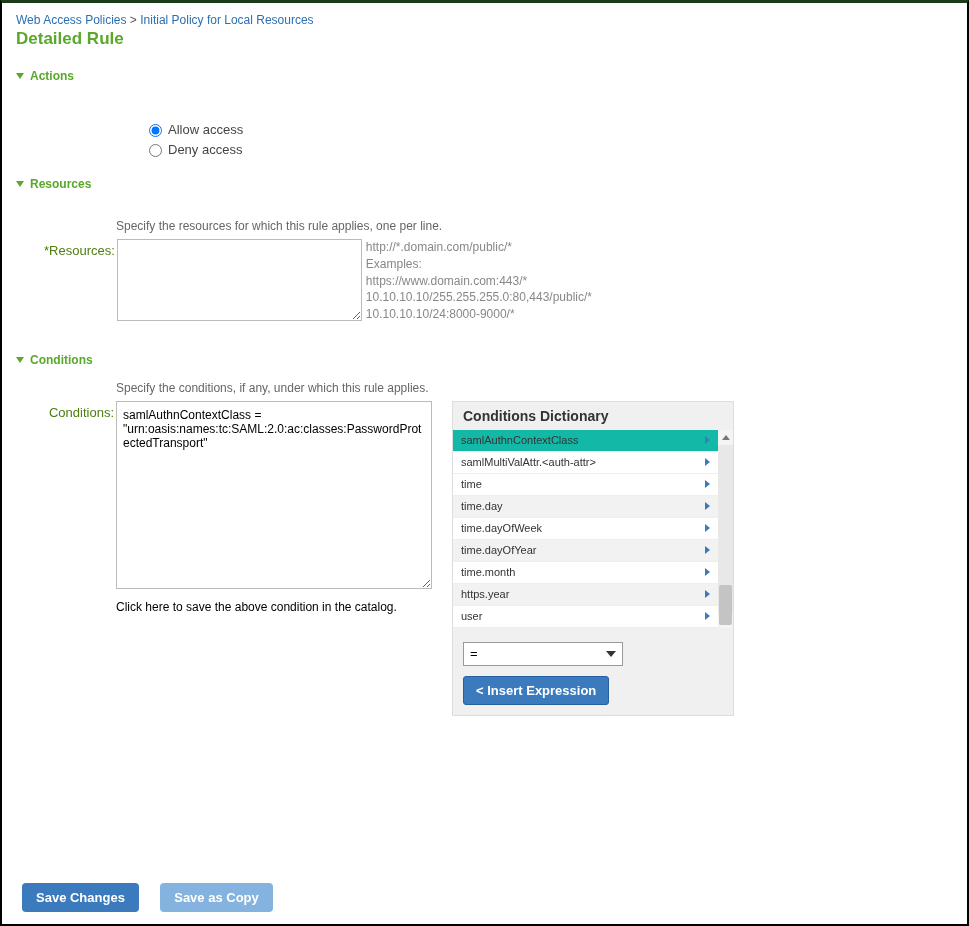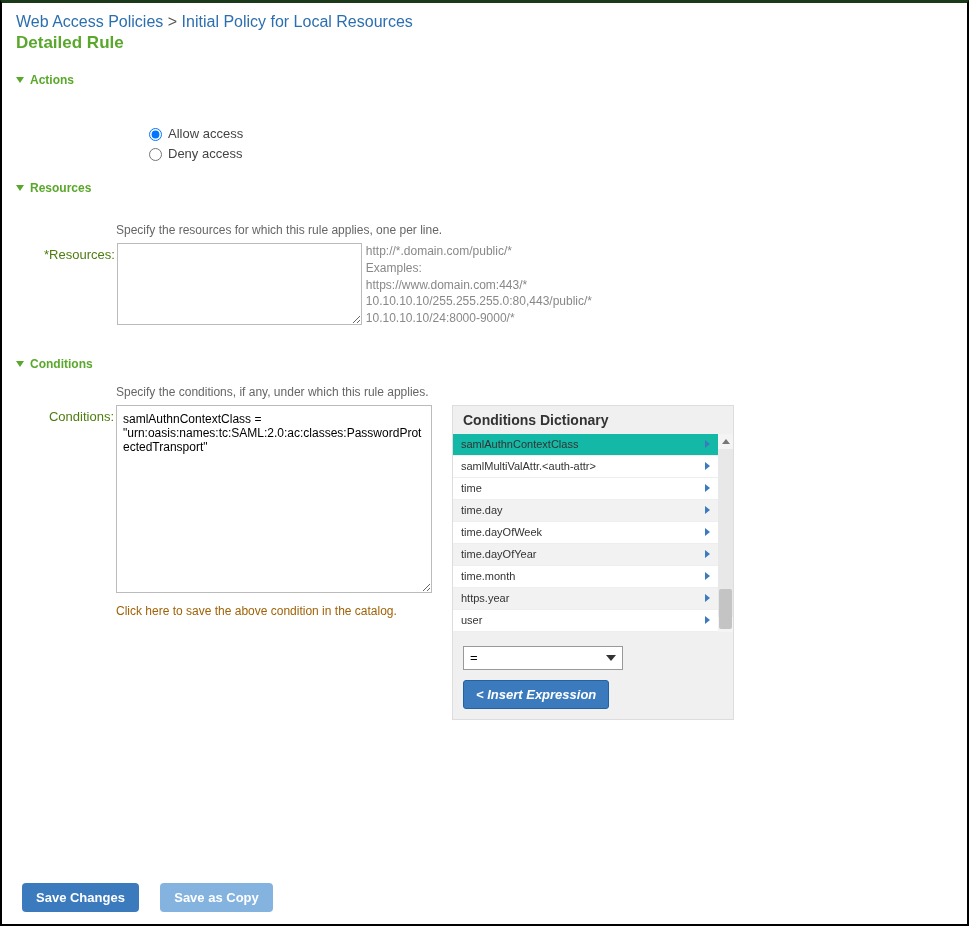--- a/index.html
+++ b/index.html
@@ -13,21 +13,21 @@
   }
   .page {
     border: 2px solid #000;
     border-top: 3px solid #1a3a1a;
     width: 969px;
     height: 926px;
     padding: 10px 14px;
     position: relative;
   }
   .breadcrumb {
-    font-size: 16px;
+    font-size: 12px;
     color: #555;
     margin-bottom: 2px;
   }
   .breadcrumb a {
     color: #2c6fb0;
     text-decoration: none;
   }
   .page-title {
     color: #5aa82b;
     font-size: 17px;
@@ -96,21 +96,21 @@
   textarea.conditions-ta {
     width: 316px;
     height: 188px;
     resize: both;
     border: 1px solid #bbb;
     font-family: Verdana, Arial, sans-serif;
     font-size: 12px;
     padding: 6px;
   }
   .save-link {
-    color: #a16207;
+    color: #000000;
     font-size: 12px;
     text-decoration: none;
     display: inline-block;
     margin-top: 8px;
   }
   .conditions-area {
     display: flex;
     align-items: flex-start;
   }
   .cond-left { margin-left: 0; }
@@ -220,21 +220,20 @@
     display: inline-block;
     margin-top: 10px;
     background: #3b7bbd;
     color: #fff;
     border: 1px solid #2560a0;
     border-radius: 3px;
     padding: 6px 12px;
     font-size: 13px;
     font-weight: bold;
     cursor: pointer;
-    font-style: italic;
   }
   .footer-buttons {
     position: absolute;
     bottom: 12px;
     left: 12px;
   }
   .btn {
     display: inline-block;
     padding: 7px 14px;
     border-radius: 4px;

